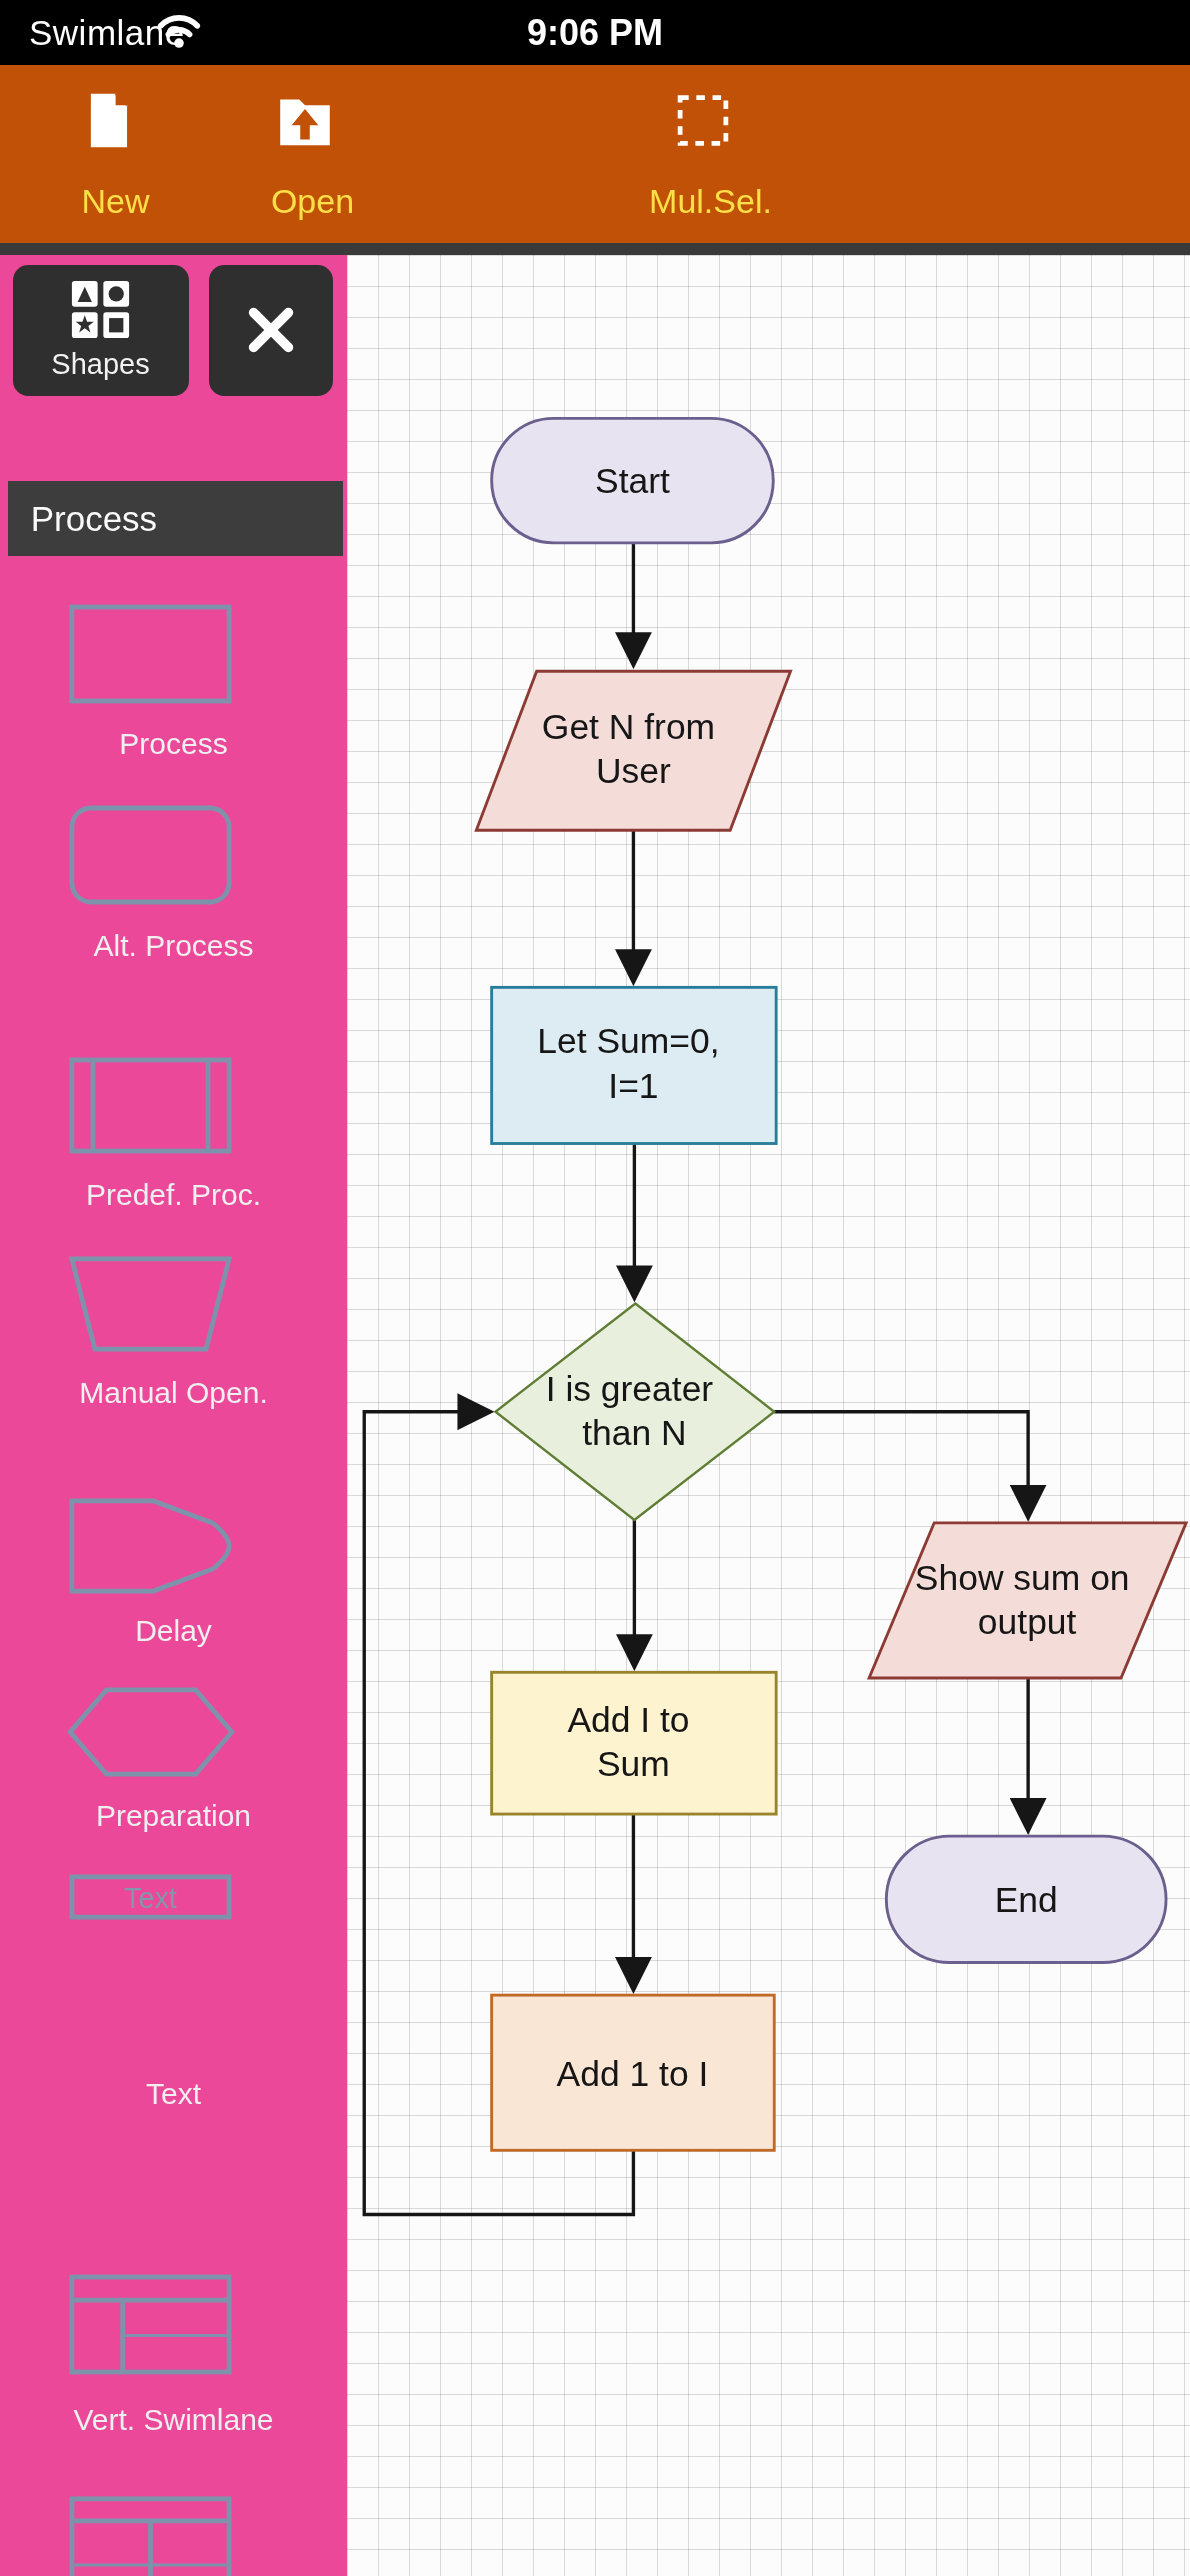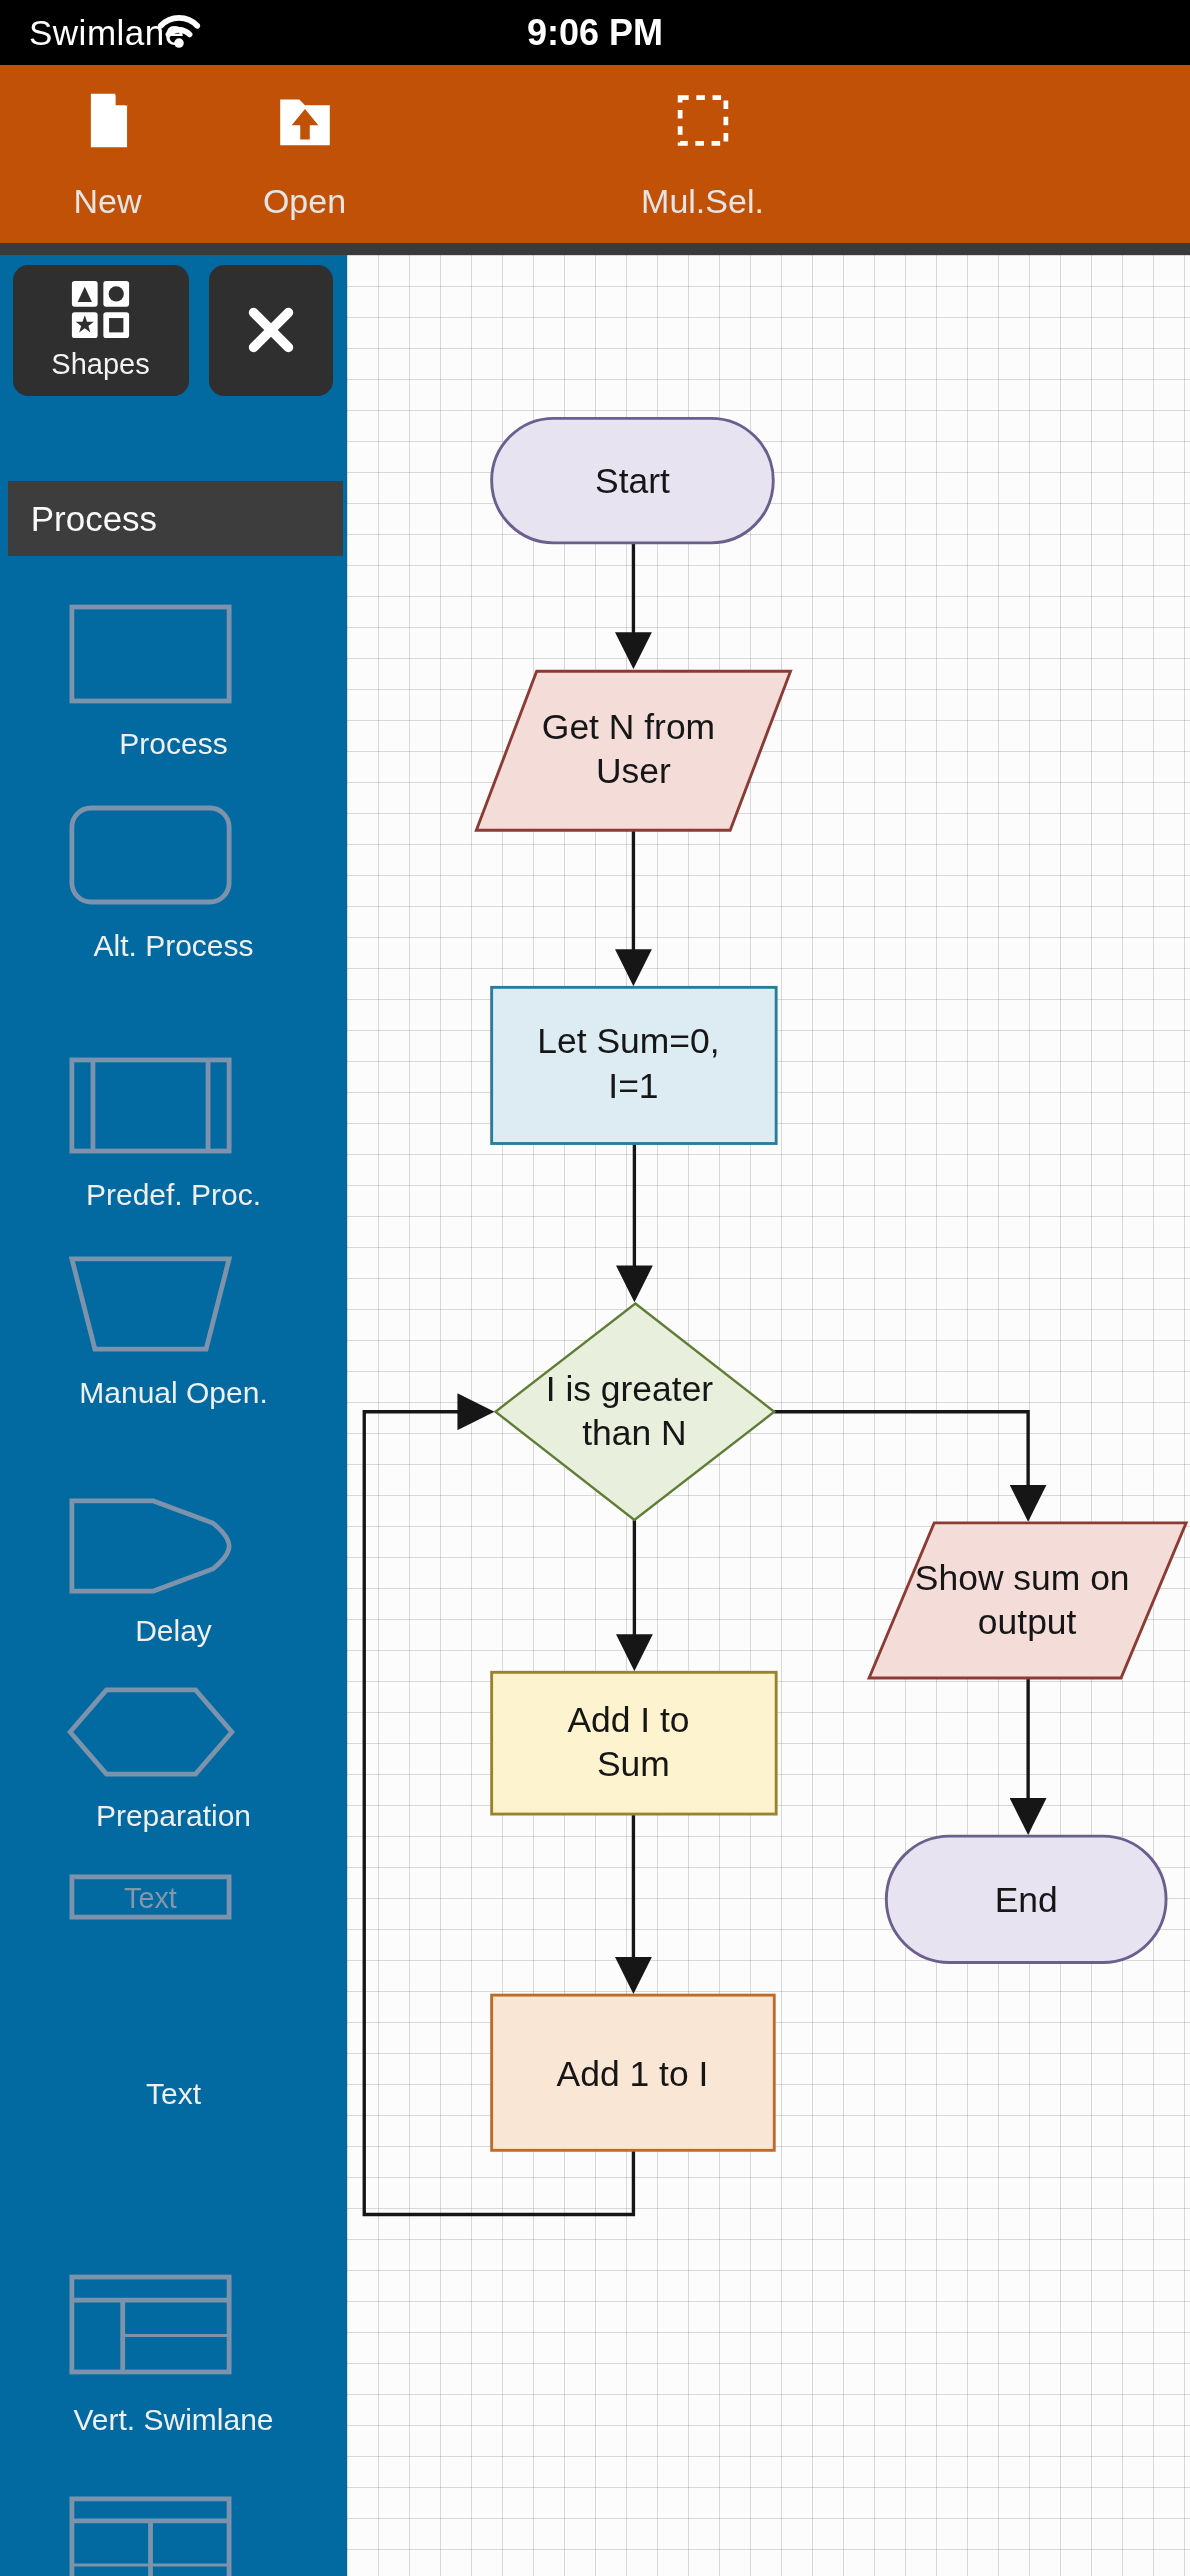--- a/index.html
+++ b/index.html
@@ -10,37 +10,37 @@
   
   #status-bar{left:0;top:0;width:1190px;height:65px;background:#000;color:#fff;}
   #carrier{left:29px;top:13.4px;font-size:35px;font-weight:400;letter-spacing:0.5px;}
   #wifi{left:156px;top:15.3px;}
   #clock{left:0;top:11.5px;width:1190px;text-align:center;font-size:36px;font-weight:700;}
 
   
   #toolbar{left:0;top:65px;width:1190px;height:178px;background:#c05106;}
   .tb-item{position:absolute;top:0;width:163px;height:178px;cursor:pointer;}
   .tb-item svg{position:absolute;left:50%;top:25px;transform:translateX(-50%);}
-  .tb-label{position:absolute;left:0;top:117px;width:100%;text-align:center;
-            color:#e5e5e5;font-size:34px;}
+  .tb-label{position:absolute;left:8px;top:117px;width:100%;text-align:center;
+            color:#fde047;font-size:34px;}
 
   
   #top-strip{left:0;top:243px;width:1190px;height:11.5px;background:#3a3a3a;}
 
   
   #canvas{left:347px;top:255px;width:843px;height:2321px;background-color:#fcfcfc;
     background-image:
       linear-gradient(to right, rgba(110,110,110,.25) 1px, transparent 1px),
       linear-gradient(to bottom, rgba(110,110,110,.25) 1px, transparent 1px);
     background-size:31px 31px;}
   #flow{position:absolute;left:0;top:0;}
   #flow text{font-family:"Liberation Sans",sans-serif;font-size:37px;fill:#161616;}
 
   
-  #sidebar{left:0;top:255px;width:347px;height:2321px;background:#0369a1;overflow:hidden;}
+  #sidebar{left:0;top:255px;width:347px;height:2321px;background:#ec4899;overflow:hidden;}
   .panel-btn{position:absolute;background:#2f2f2f;border-radius:15.3px;cursor:pointer;
              display:flex;flex-direction:column;align-items:center;justify-content:center;}
   #shapes-btn{left:12.5px;top:9.6px;width:176px;height:131px;}
   #close-btn{left:209px;top:9.6px;width:124px;height:131px;}
   #shapes-btn .btn-label{color:#f2f2f2;font-size:29px;margin-top:7.7px;}
   .sec-header{position:absolute;left:7.7px;width:335px;height:75px;background:#3d3d3d;
               color:#fafafa;font-size:35px;line-height:75px;padding-left:23px;
               box-sizing:border-box;cursor:pointer;}
   .thumb{position:absolute;cursor:pointer;}
   .shape-label{position:absolute;left:0;width:347px;height:33px;line-height:33px;

